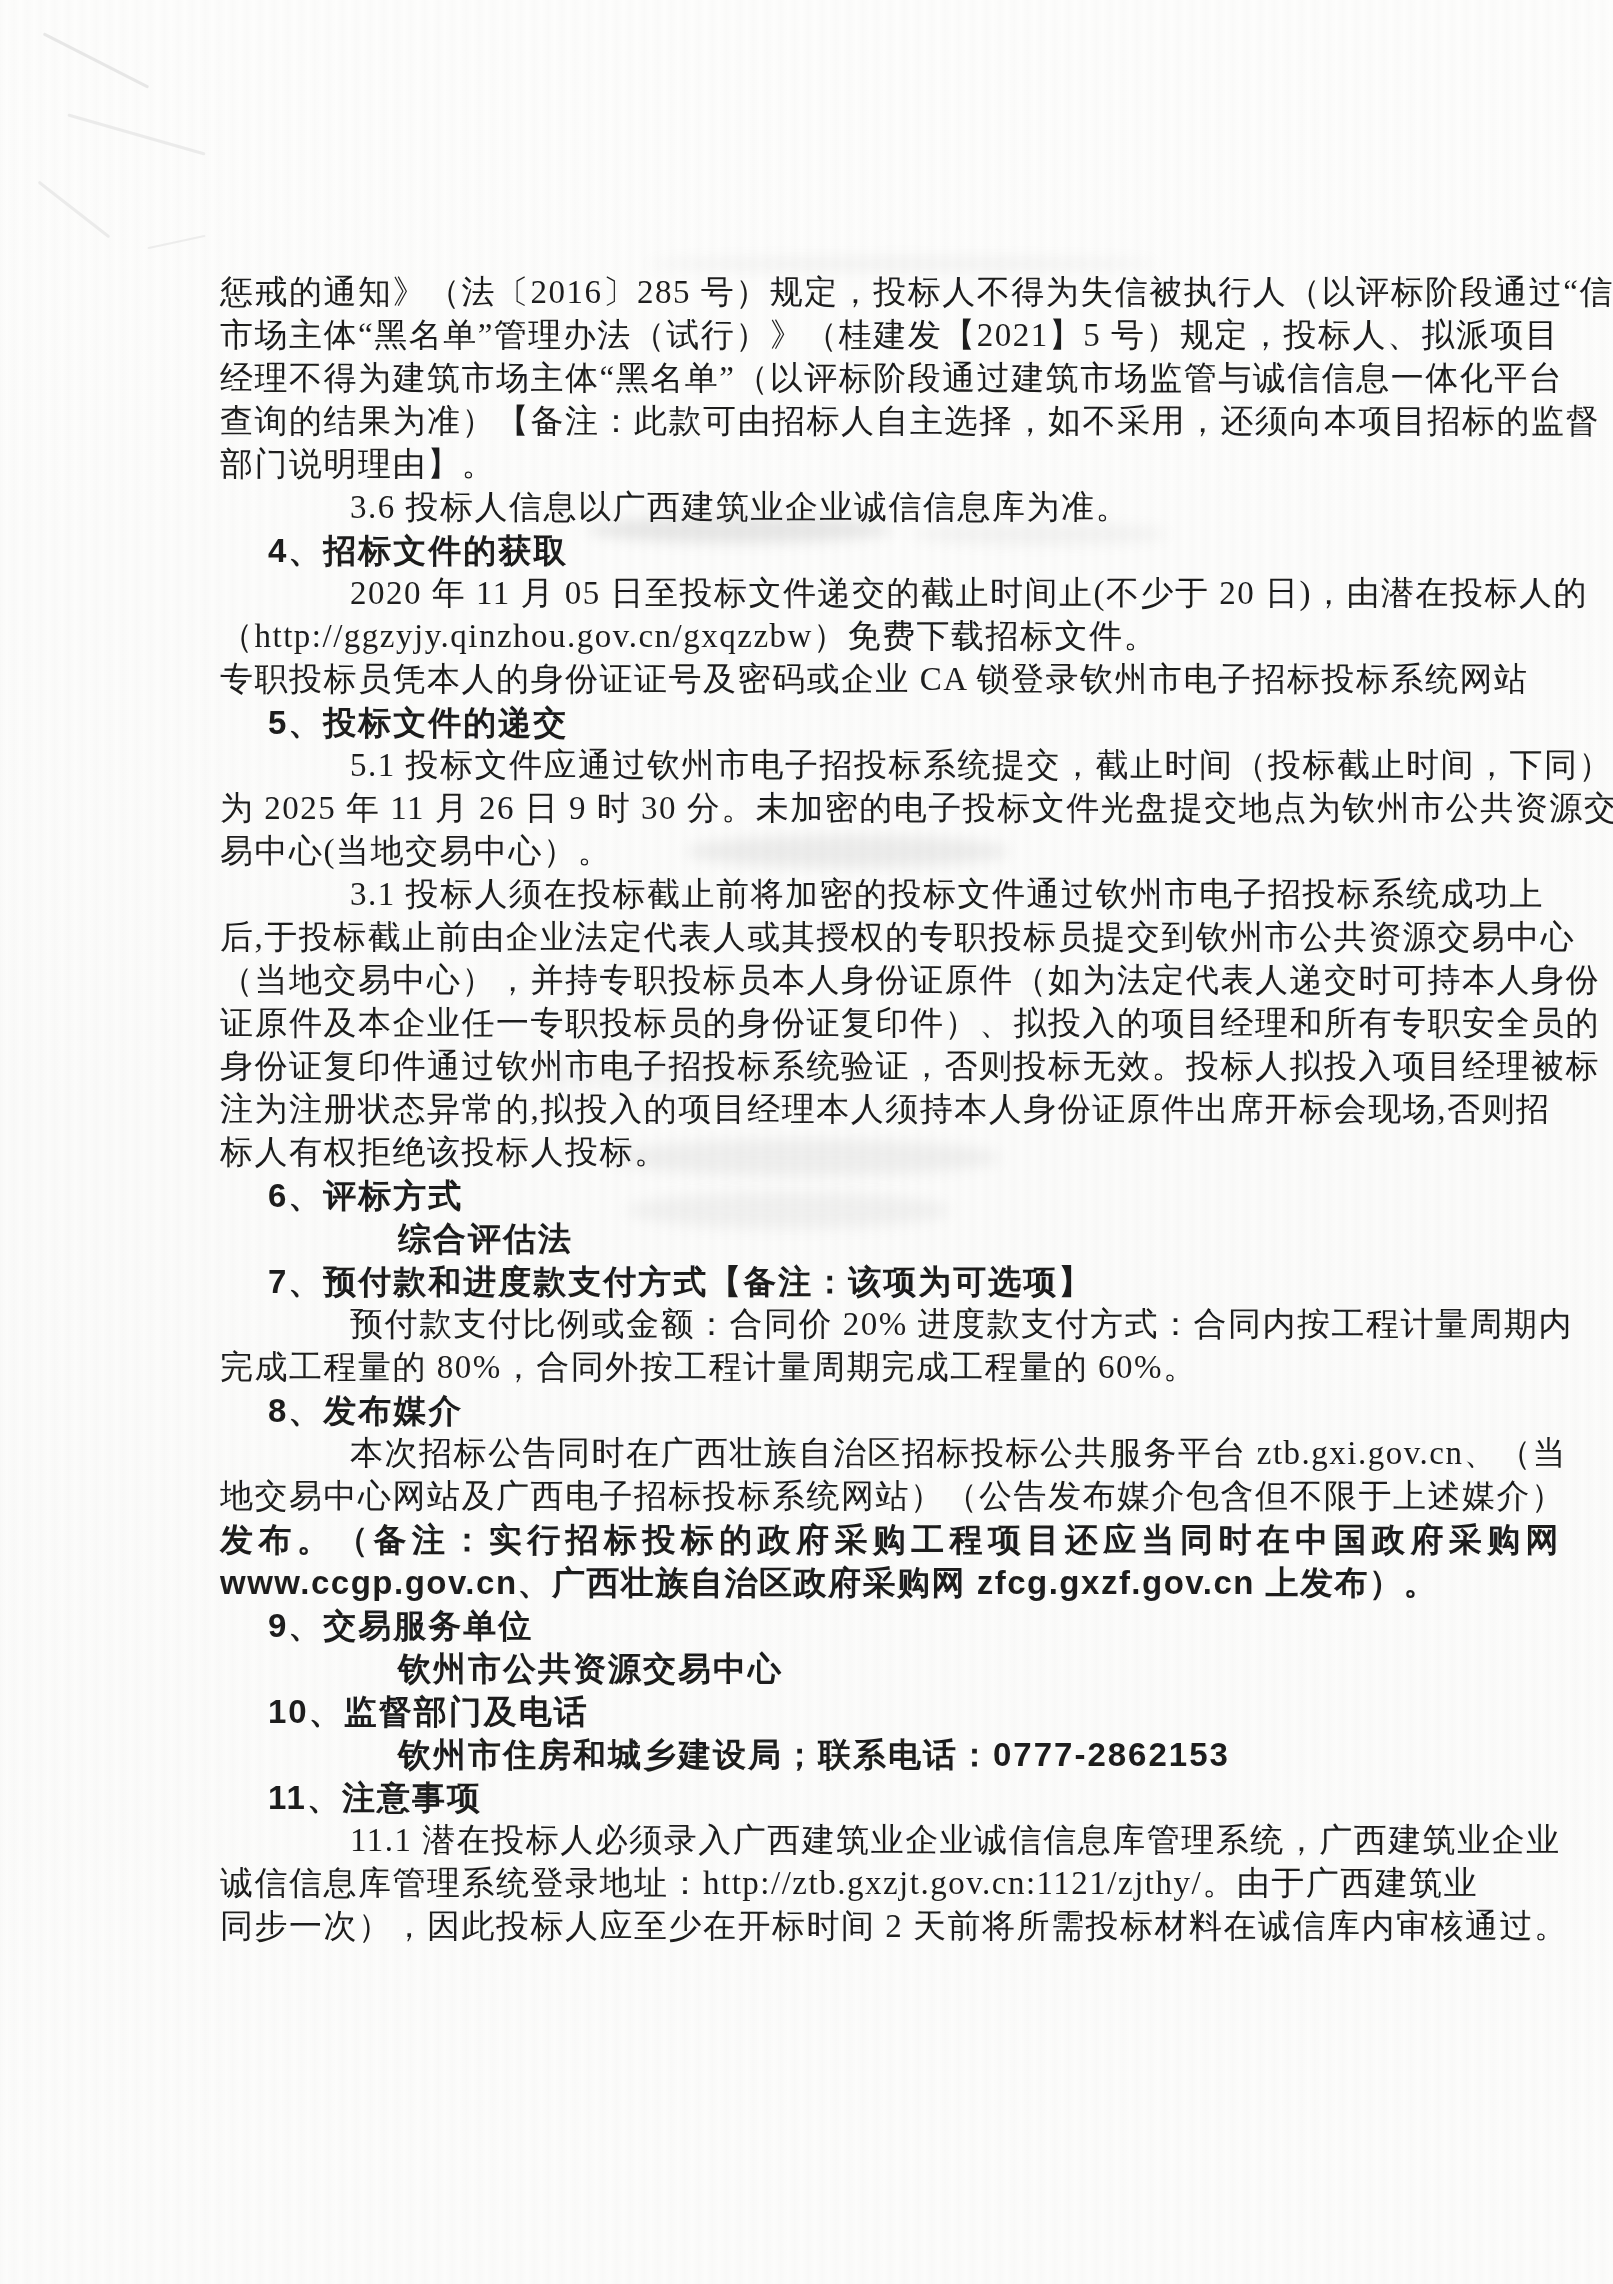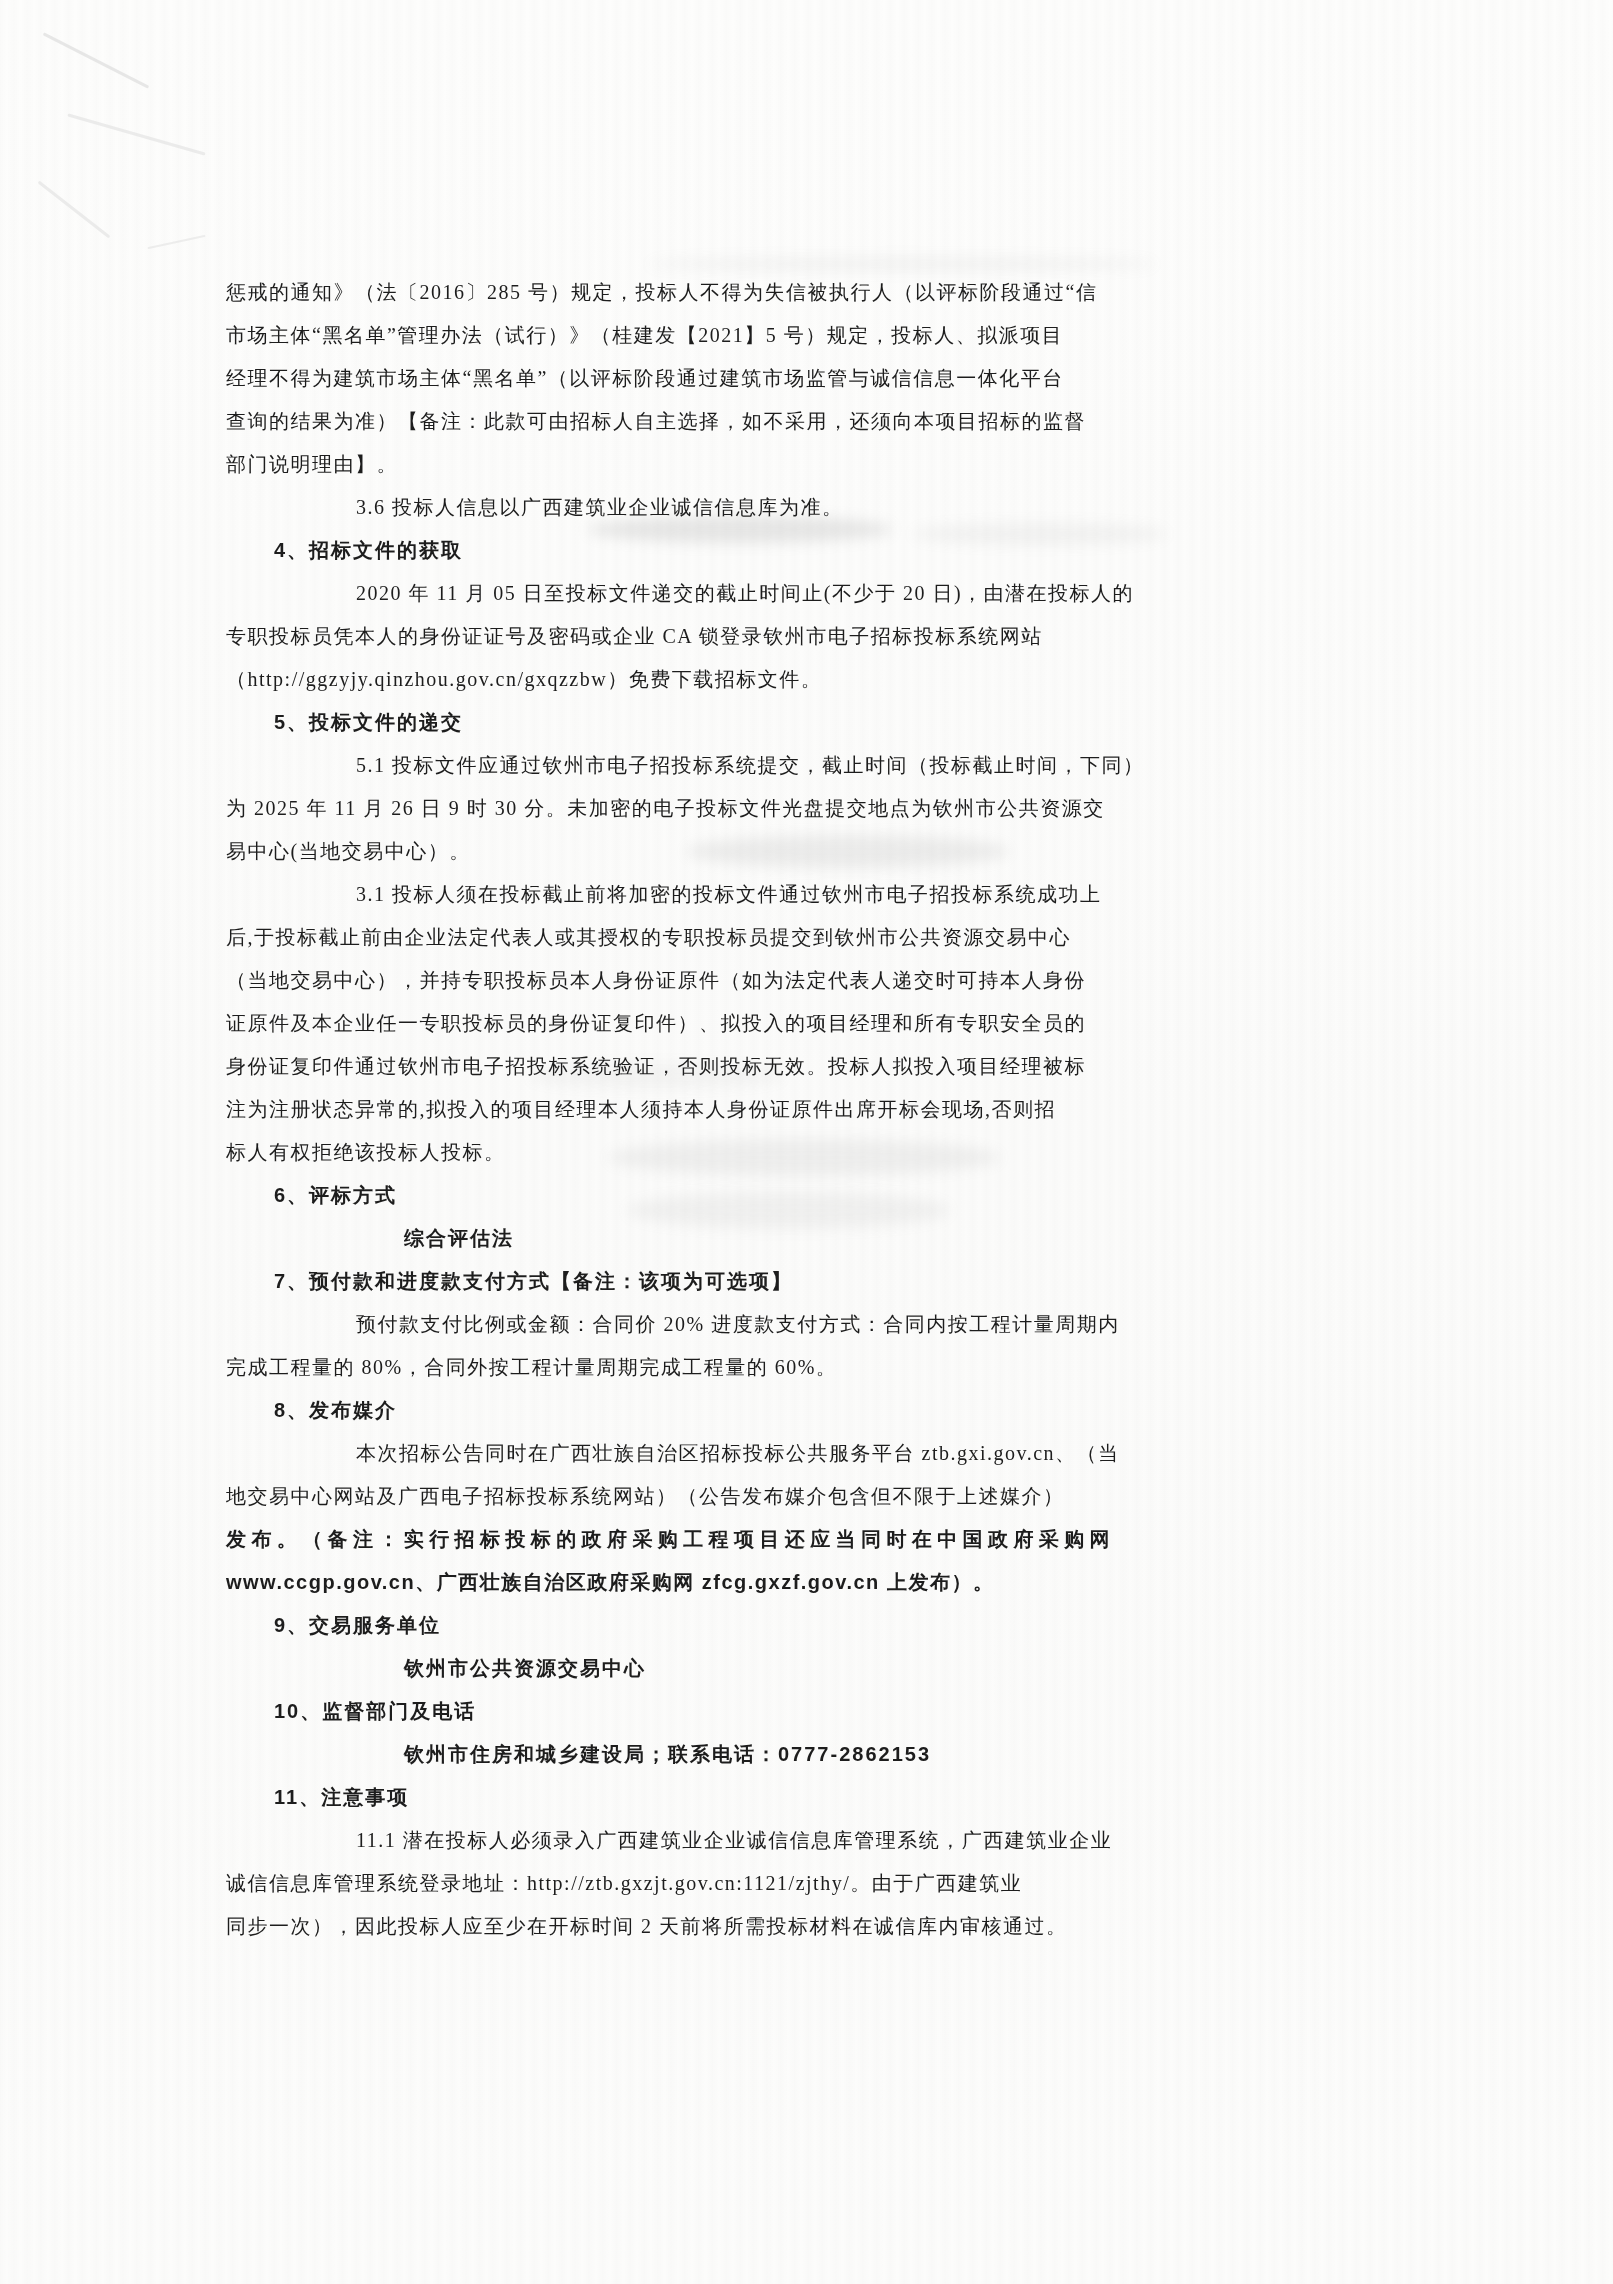--- a/index.html
+++ b/index.html
@@ -18,24 +18,24 @@
   .paper {
     position: absolute;
     inset: 0;
     background:
       repeating-linear-gradient(90deg, rgba(0,0,0,0.012) 0px, rgba(0,0,0,0) 6.9px, rgba(0,0,0,0.010) 13.7px),
       linear-gradient(180deg, #fdfdfc 0%, #fbfbfa 50%, #fcfcfb 100%);
   }
 
   .textblock {
     position: absolute;
-    left: 226px;
+    left: 220px;
     top: 271px;
     width: 1237px;
-    font-size: 20px;
+    font-size: 33px;
     line-height: 43px;
     color: #1d1d1d;
   }
   .ln {
     white-space: nowrap;
     letter-spacing: 1.5px;
   }
   .ind { padding-left: 130px; }
   .hd, .hb {
     font-weight: 700;
@@ -79,22 +79,22 @@
 
 <div class="textblock" id="textblock">
     <div class="ln">惩戒的通知》（法〔2016〕285 号）规定，投标人不得为失信被执行人（以评标阶段通过“信</div>
     <div class="ln">市场主体“黑名单”管理办法（试行）》（桂建发【2021】5 号）规定，投标人、拟派项目</div>
     <div class="ln">经理不得为建筑市场主体“黑名单”（以评标阶段通过建筑市场监管与诚信信息一体化平台</div>
     <div class="ln">查询的结果为准）【备注：此款可由招标人自主选择，如不采用，还须向本项目招标的监督</div>
     <div class="ln">部门说明理由】。</div>
     <div class="ln ind">3.6 投标人信息以广西建筑业企业诚信信息库为准。</div>
     <div class="ln hd">4、招标文件的获取</div>
     <div class="ln ind">2020 年 11 月 05 日至投标文件递交的截止时间止(不少于 20 日)，由潜在投标人的</div>
+    <div class="ln">（http://ggzyjy.qinzhou.gov.cn/gxqzzbw）免费下载招标文件。</div>
     <div class="ln">专职投标员凭本人的身份证证号及密码或企业 CA 锁登录钦州市电子招标投标系统网站</div>
-    <div class="ln">（http://ggzyjy.qinzhou.gov.cn/gxqzzbw）免费下载招标文件。</div>
     <div class="ln hd">5、投标文件的递交</div>
     <div class="ln ind">5.1 投标文件应通过钦州市电子招投标系统提交，截止时间（投标截止时间，下同）</div>
     <div class="ln">为 2025 年 11 月 26 日 9 时 30 分。未加密的电子投标文件光盘提交地点为钦州市公共资源交</div>
     <div class="ln">易中心(当地交易中心）。</div>
     <div class="ln ind">3.1 投标人须在投标截止前将加密的投标文件通过钦州市电子招投标系统成功上</div>
     <div class="ln">后,于投标截止前由企业法定代表人或其授权的专职投标员提交到钦州市公共资源交易中心</div>
     <div class="ln">（当地交易中心），并持专职投标员本人身份证原件（如为法定代表人递交时可持本人身份</div>
     <div class="ln">证原件及本企业任一专职投标员的身份证复印件）、拟投入的项目经理和所有专职安全员的</div>
     <div class="ln">身份证复印件通过钦州市电子招投标系统验证，否则投标无效。投标人拟投入项目经理被标</div>
     <div class="ln">注为注册状态异常的,拟投入的项目经理本人须持本人身份证原件出席开标会现场,否则招</div>

